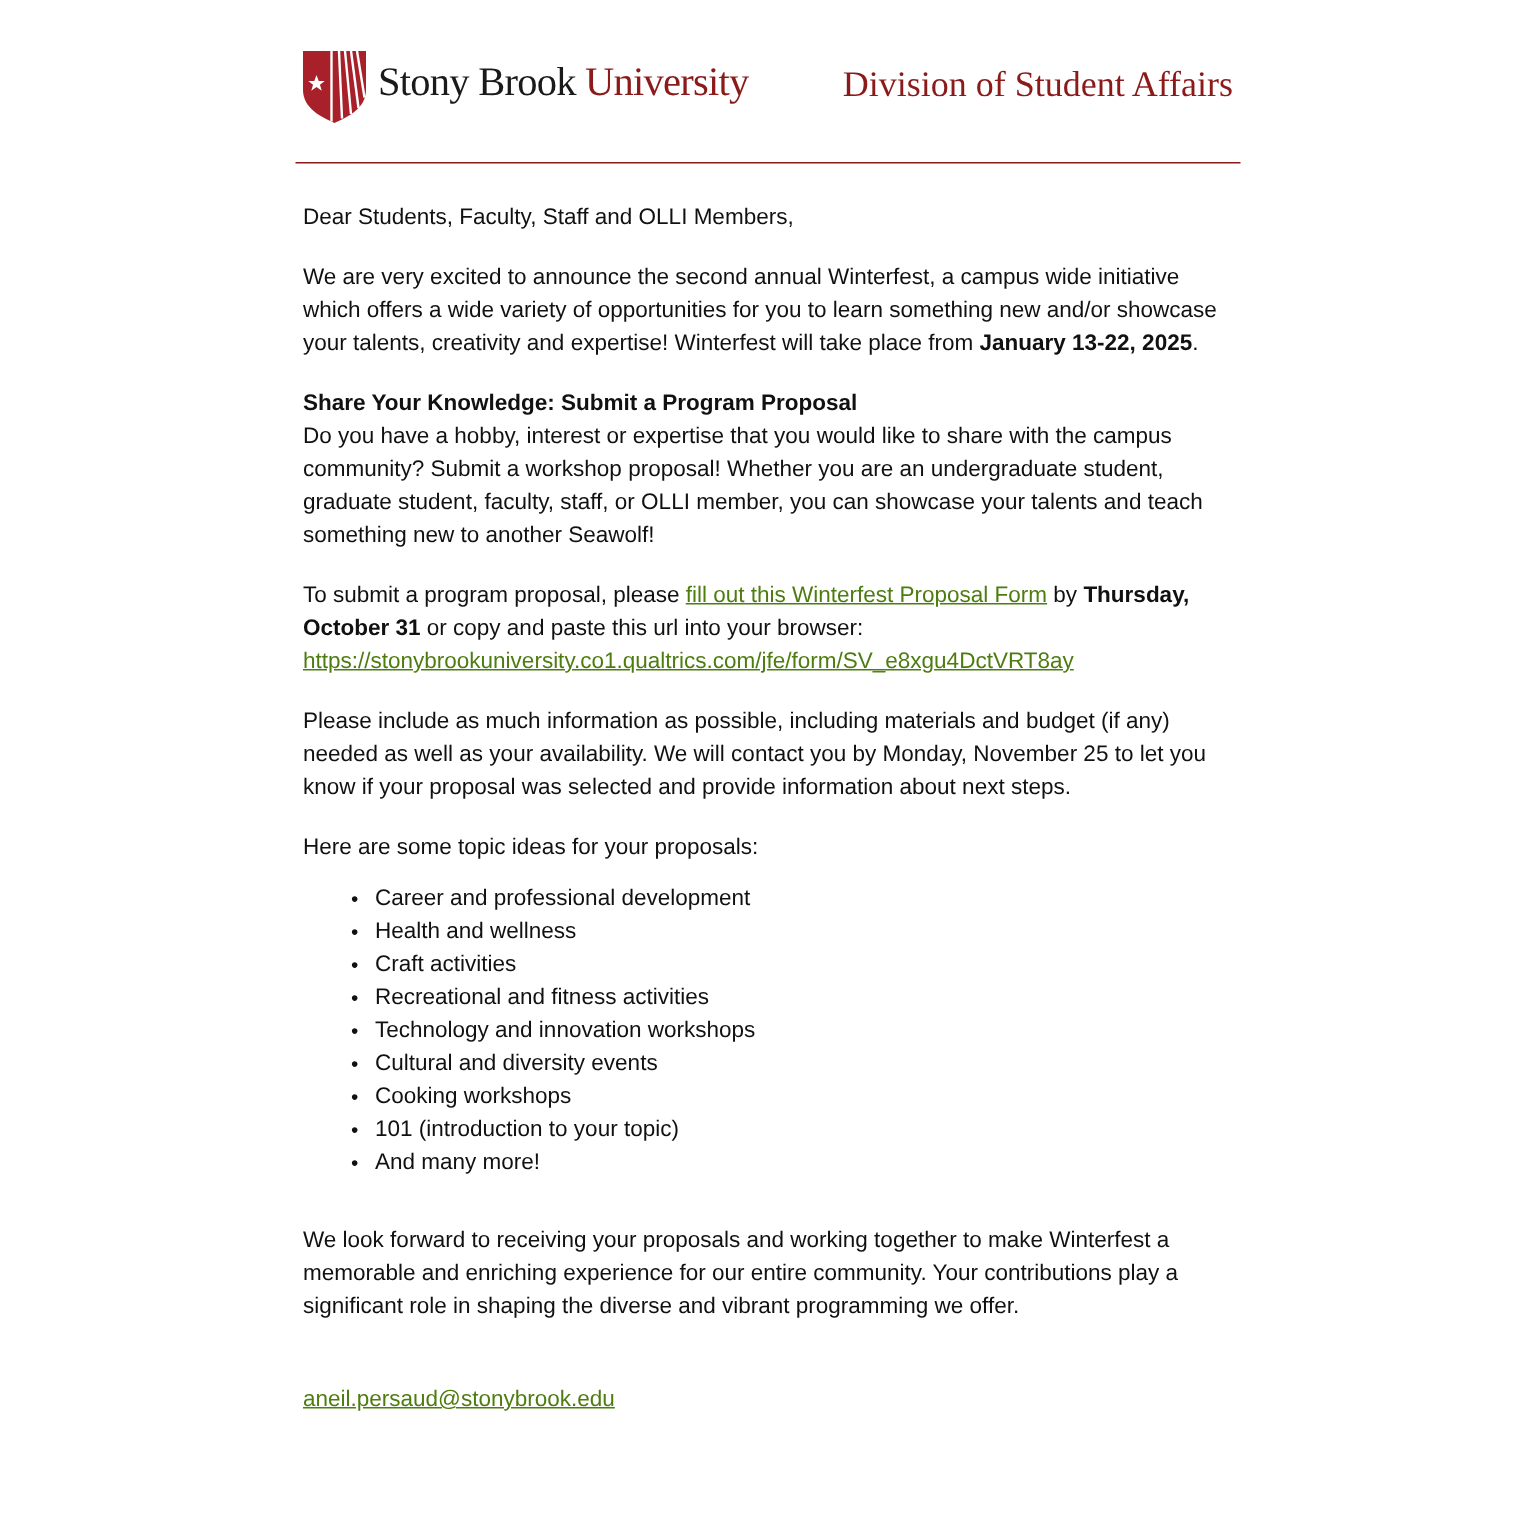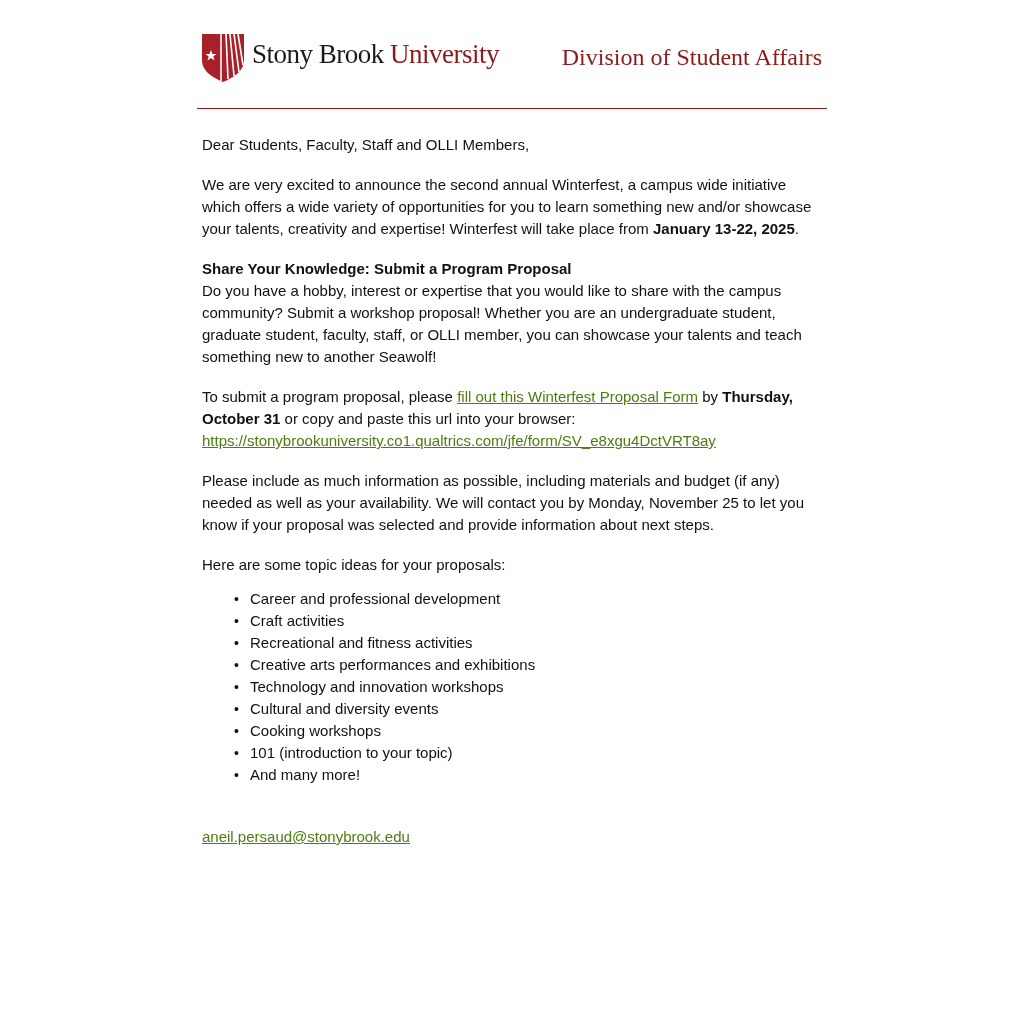--- a/index.html
+++ b/index.html
@@ -54,26 +54,27 @@
     <p><b>Share Your Knowledge: Submit a Program Proposal</b><br><span>Do you have a hobby, interest or expertise that you would like to share with the campus community? Submit a workshop proposal! Whether you are an undergraduate student, graduate student, faculty, staff, or OLLI member, you can showcase your talents and teach something new to another Seawolf!</span></p>
 
     <p><span>To submit a program proposal, please </span><a href="#">fill out this Winterfest Proposal Form</a><span> by </span><b>Thursday, October 31</b><span> or copy and paste this url into your browser:</span><br><a href="#">https://stonybrookuniversity.co1.qualtrics.com/jfe/form/SV_e8xgu4DctVRT8ay</a></p>
 
     <p>Please include as much information as possible, including materials and budget (if any) needed as well as your availability. We will contact you by Monday, November 25 to let you know if your proposal was selected and provide information about next steps.</p>
 
     <p>Here are some topic ideas for your proposals:</p>
 
     <ul class="topics">
       <li>Career and professional development</li>
+      <li>Health and wellness</li>
       <li>Craft activities</li>
       <li>Recreational and fitness activities</li>
-      <li>Creative arts performances and exhibitions</li>
       <li>Technology and innovation workshops</li>
       <li>Cultural and diversity events</li>
       <li>Cooking workshops</li>
       <li>101 (introduction to your topic)</li>
       <li>And many more!</li>
     </ul>
 
+    <p class="gap-after-list">We look forward to receiving your proposals and working together to make Winterfest a memorable and enriching experience for our entire community. Your contributions play a significant role in shaping the diverse and vibrant programming we offer.</p>
 
     <p><br><a href="#">aneil.persaud@stonybrook.edu</a></p>
   </div>
 </div>
 
 </body></html>

